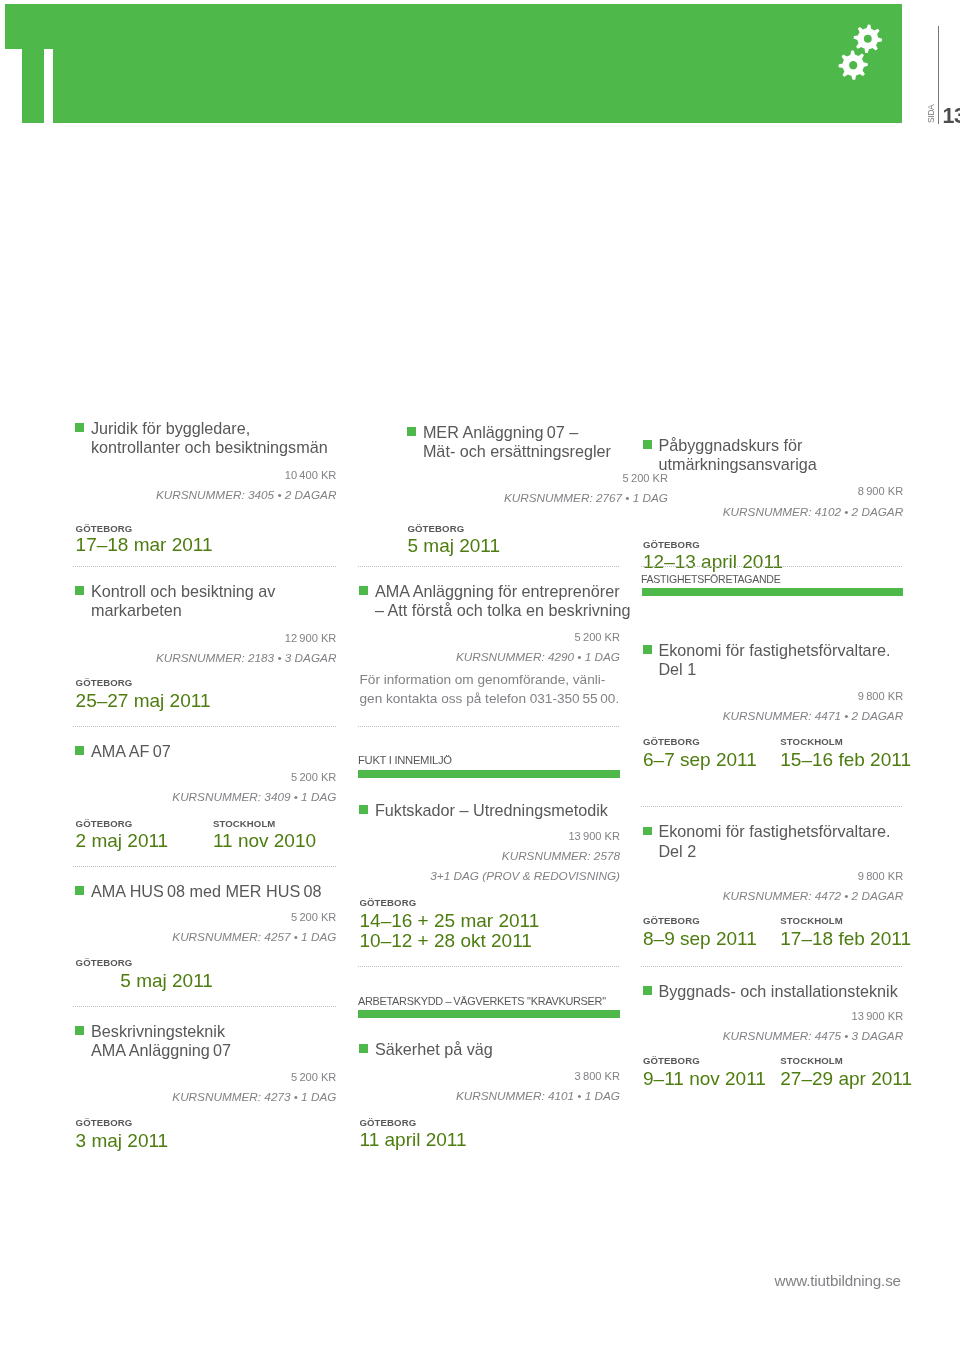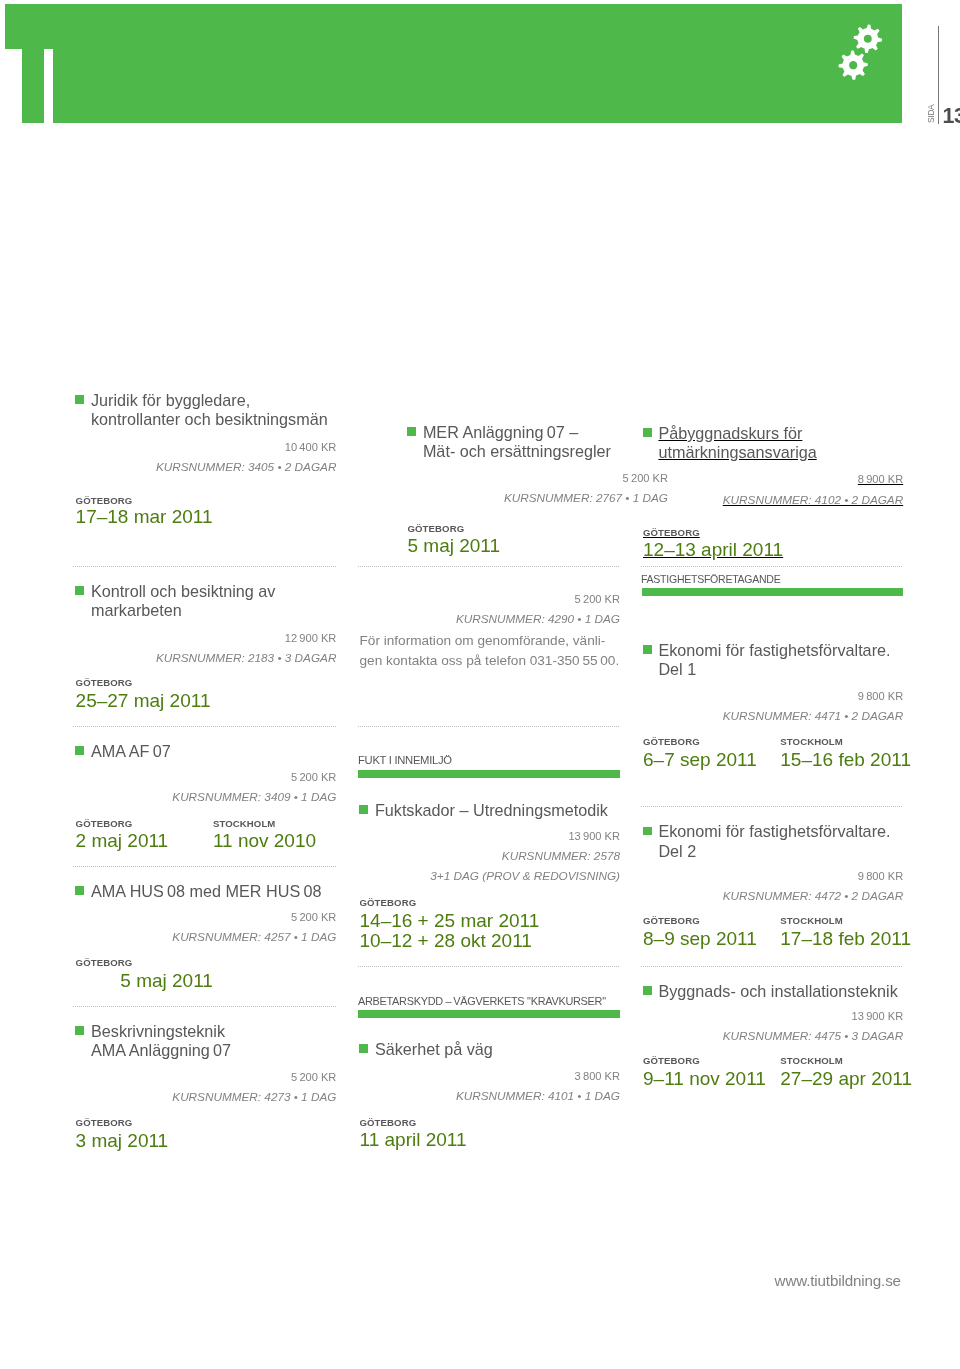--- a/index.html
+++ b/index.html
@@ -68,21 +68,21 @@
           <path d="M36.94,8.50A14.20,14.20 0 0 1 39.49,8.76L40.07,12.83A10.40,10.40 0 0 1 43.22,14.52L46.94,12.76A14.20,14.20 0 0 1 48.56,14.74L46.09,18.03A10.40,10.40 0 0 1 47.13,21.46L51.00,22.84A14.20,14.20 0 0 1 50.74,25.39L46.67,25.97A10.40,10.40 0 0 1 44.98,29.12L46.74,32.84A14.20,14.20 0 0 1 44.76,34.46L41.47,31.99A10.40,10.40 0 0 1 38.04,33.03L36.66,36.90A14.20,14.20 0 0 1 34.11,36.64L33.53,32.57A10.40,10.40 0 0 1 30.38,30.88L26.66,32.64A14.20,14.20 0 0 1 25.04,30.66L27.51,27.37A10.40,10.40 0 0 1 26.47,23.94L22.60,22.56A14.20,14.20 0 0 1 22.86,20.01L26.93,19.43A10.40,10.40 0 0 1 28.62,16.28L26.86,12.56A14.20,14.20 0 0 1 28.84,10.94L32.13,13.41A10.40,10.40 0 0 1 35.56,12.37L36.94,8.50ZM40.75,22.70A3.95,3.95 0 0 0 32.85,22.70A3.95,3.95 0 0 0 40.75,22.70Z" fill-rule="evenodd"></path>
           <path d="M20.16,34.74A14.60,14.60 0 0 1 22.79,34.61L24.01,38.65A10.70,10.70 0 0 1 27.47,39.89L30.98,37.53A14.60,14.60 0 0 1 32.93,39.30L30.94,43.02A10.70,10.70 0 0 1 32.51,46.35L36.66,47.16A14.60,14.60 0 0 1 36.79,49.79L32.75,51.01A10.70,10.70 0 0 1 31.51,54.47L33.87,57.98A14.60,14.60 0 0 1 32.10,59.93L28.38,57.94A10.70,10.70 0 0 1 25.05,59.51L24.24,63.66A14.60,14.60 0 0 1 21.61,63.79L20.39,59.75A10.70,10.70 0 0 1 16.93,58.51L13.42,60.87A14.60,14.60 0 0 1 11.47,59.10L13.46,55.38A10.70,10.70 0 0 1 11.89,52.05L7.74,51.24A14.60,14.60 0 0 1 7.61,48.61L11.65,47.39A10.70,10.70 0 0 1 12.89,43.93L10.53,40.42A14.60,14.60 0 0 1 12.30,38.47L16.02,40.46A10.70,10.70 0 0 1 19.35,38.89L20.16,34.74ZM26.35,49.20A4.15,4.15 0 0 0 18.05,49.20A4.15,4.15 0 0 0 26.35,49.20Z" fill-rule="evenodd"></path>
         </g>
     </svg>
   </div>
   <div class="sida-rule"></div>
   <div class="sida-label">SIDA</div>
   <div class="sida-num">13</div>
 
   <div class="col col1">
-      <div class="block course" style="top: 391px;">
+      <div class="block course" style="top: 419px;">
         <div class="title">
           <span class="bullet"></span>
           <span class="tline">Juridik för byggledare,</span>
           <span class="tline">kontrollanter och besiktningsmän</span>
         </div>
         <div class="price" style="margin-top: 7.36px;">10 400 KR</div>
         <div class="courseno">KURSNUMMER: 3405 • 2 DAGAR</div>
         <div class="locs" style="margin-top: 19.08px;">
           <div class="loc">
             <div class="city">GÖTEBORG</div>
@@ -168,20 +168,25 @@
         <div class="courseno">KURSNUMMER: 2767 • 1 DAG</div>
         <div class="locs" style="margin-top: 16.68px;">
           <div class="loc">
             <div class="city">GÖTEBORG</div>
             <div class="date" style="margin-top: 1.8px;">5 maj 2011</div>
           </div>
         </div>
       </div>
       <div class="rule" style="top: 565.8px;"></div>
       <div class="block course" style="top: 582px;">
+        <div class="title">
+          <span class="bullet"></span>
+          <span class="tline">AMA Anläggning för entreprenörer</span>
+          <span class="tline">– Att förstå och tolka en beskrivning</span>
+        </div>
         <div class="price" style="margin-top: 6.56px;">5 200 KR</div>
         <div class="courseno">KURSNUMMER: 4290 • 1 DAG</div>
         <div class="note" style="margin-top: 3px;">
           <span>För information om genomförande, vänli-</span>
           <span>gen kontakta oss på telefon 031-350 55 00.</span>
         </div>
       </div>
       <div class="rule" style="top: 725.8px;"></div>
       <div class="sect" style="top: 755px;">
         <div class="slabel" style="transform: scaleX(0.995);">FUKT I INNEMILJÖ</div>
@@ -217,21 +222,21 @@
         <div class="courseno">KURSNUMMER: 4101 • 1 DAG</div>
         <div class="locs" style="margin-top: 12.38px;">
           <div class="loc">
             <div class="city">GÖTEBORG</div>
             <div class="date" style="margin-top: 2.5px;">11 april 2011</div>
           </div>
         </div>
       </div>
     </div>
   <div class="col col3">
-      <div class="block course" style="top: 424px; text-decoration: underline;">
+      <div class="block course" style="top: 436px;">
         <div class="title">
           <span class="bullet"></span>
           <span class="tline">Påbyggnadskurs för</span>
           <span class="tline">utmärkningsansvariga</span>
         </div>
         <div class="price" style="margin-top: 6.66px;">8 900 KR</div>
         <div class="courseno">KURSNUMMER: 4102 • 2 DAGAR</div>
         <div class="locs" style="margin-top: 19.18px;">
           <div class="loc">
             <div class="city">GÖTEBORG</div>

